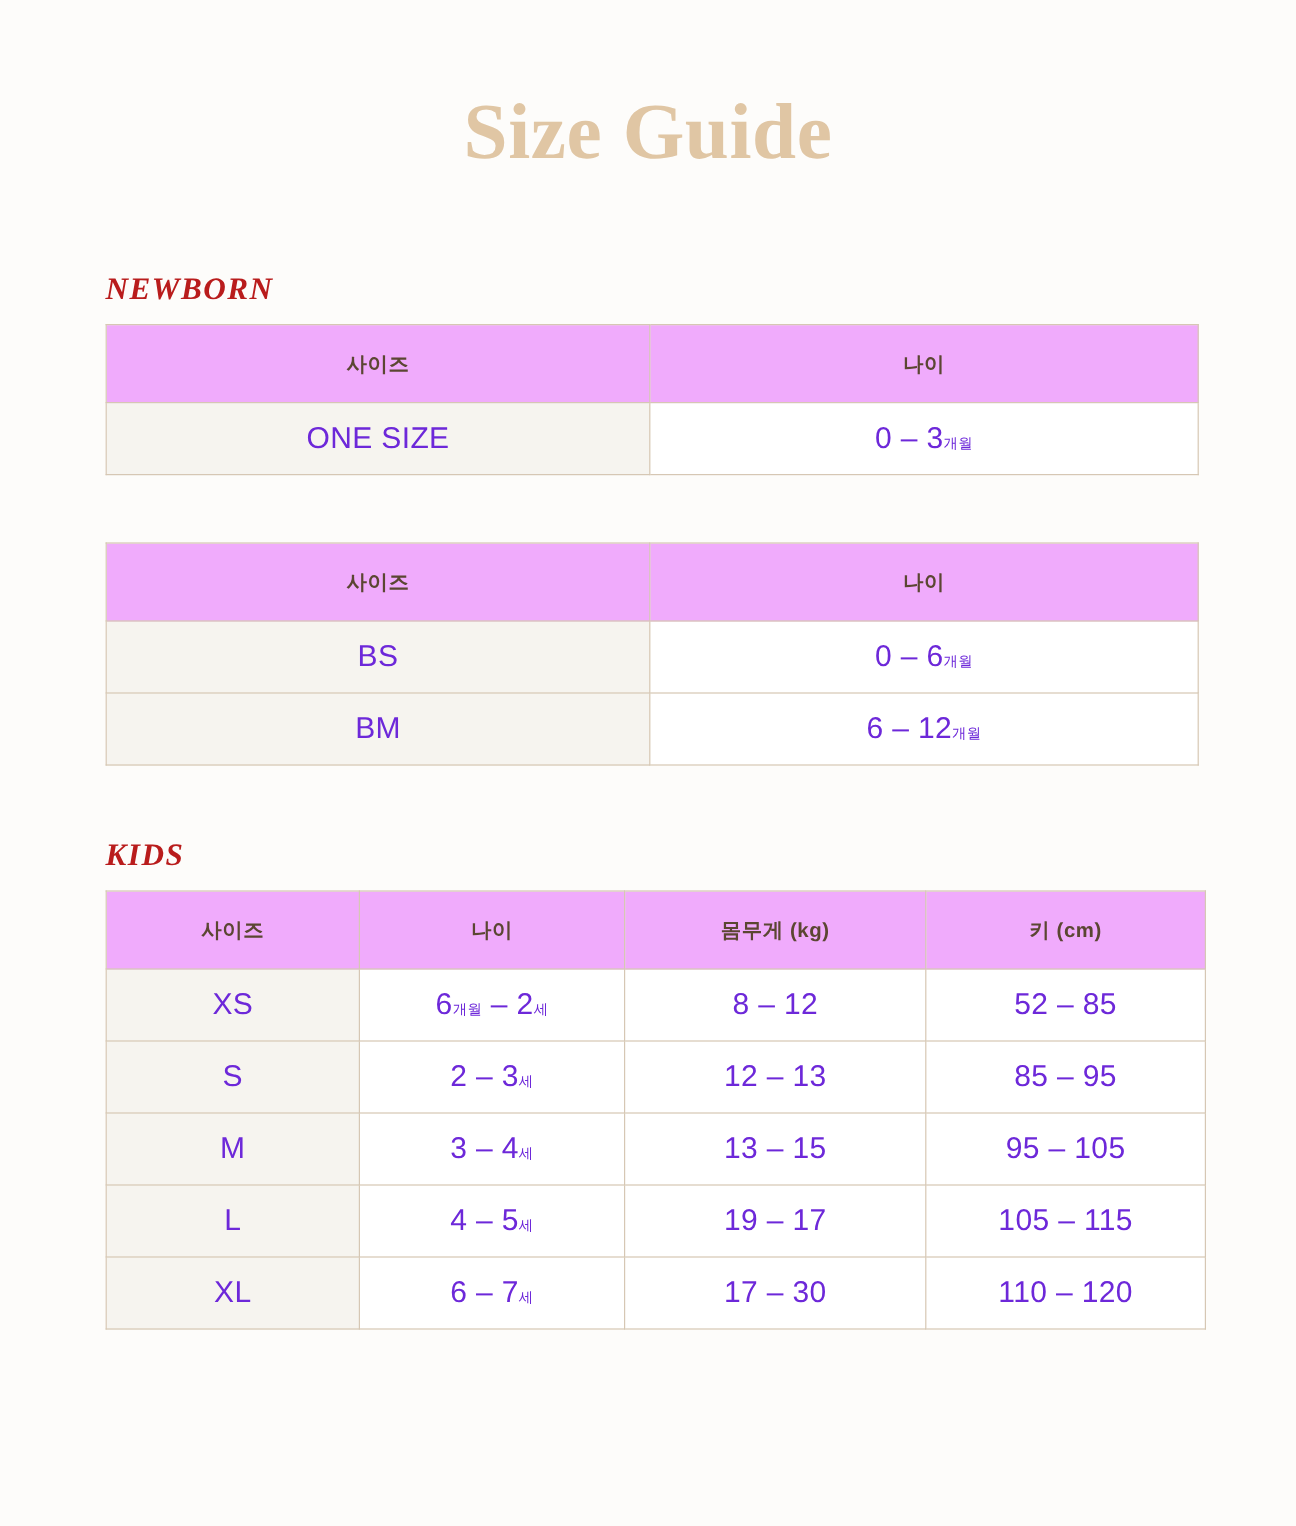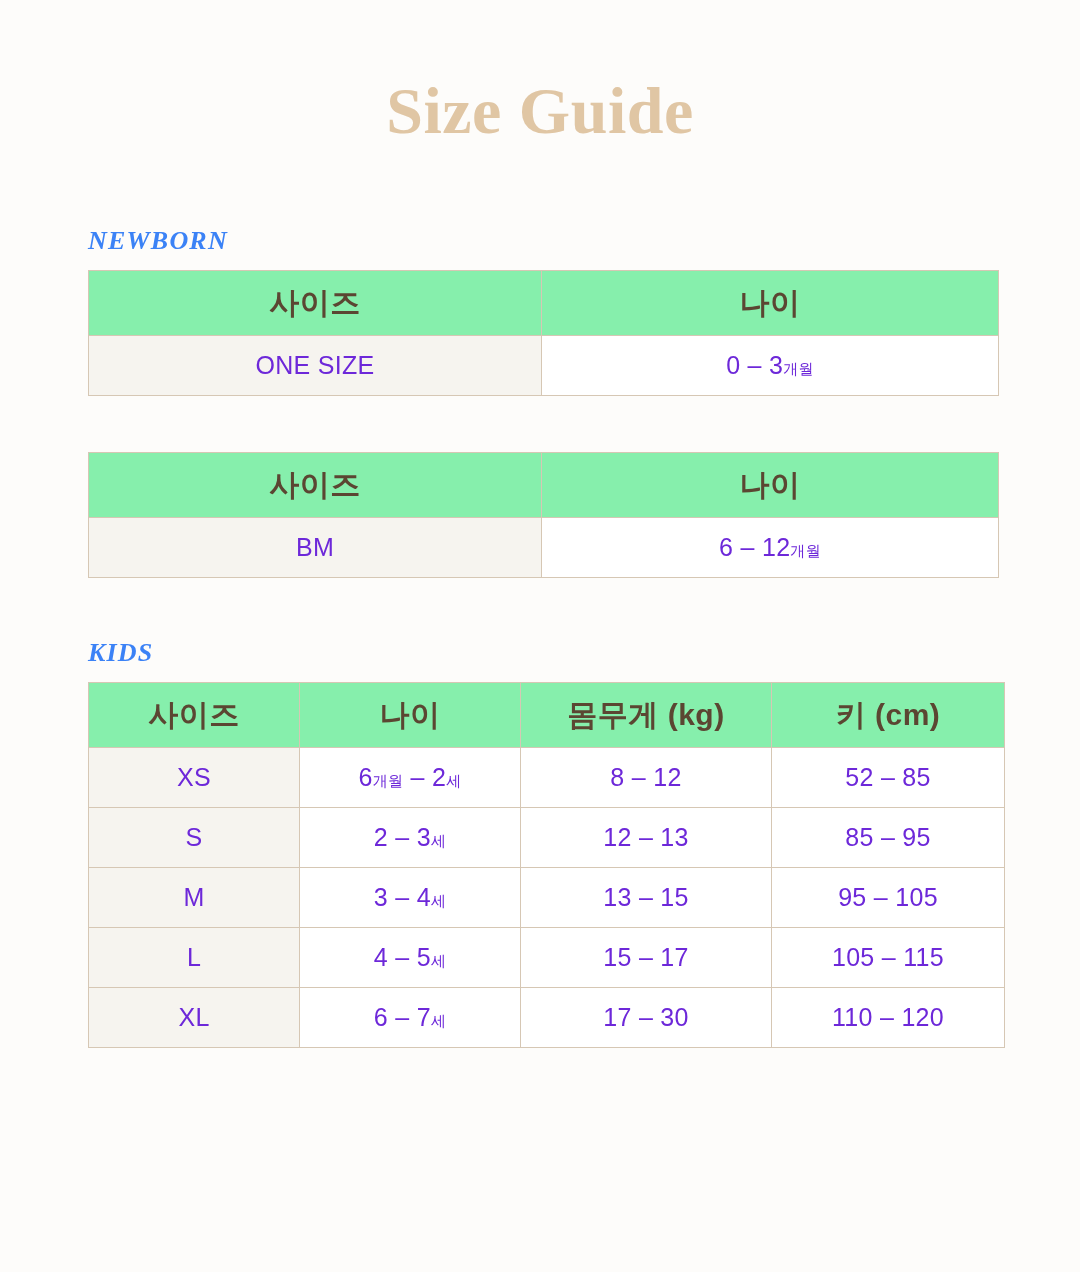--- a/index.html
+++ b/index.html
@@ -34,58 +34,58 @@
   .section {
     width: 904px;
     margin: 0 auto;
   }
   .section-label {
     font-family: "Liberation Serif", serif;
     font-style: italic;
     font-weight: bold;
     font-size: 26px;
     letter-spacing: 1.2px;
-    color: #3b82f6;
+    color: #b91c1c;
     margin: 0;
   }
   .sec-newborn { margin-top: 82px; }
   .sec-bebe { margin-top: 56px; }
   .sec-kids { margin-top: 60px; }
 
   table {
     width: 904px;
     border-collapse: collapse;
     margin-top: 14px;
     table-layout: fixed;
   }
   th, td {
     border: 1px solid #d6c7b4;
     text-align: center;
     font-weight: normal;
   }
   thead th {
-    background: #86efac;
+    background: #f0abfc;
     color: #5b4632;
-    font-size: 30px;
+    font-size: 17px;
     font-weight: bold;
     height: 62px;
     letter-spacing: 0.5px;
   }
   tbody td {
     height: 57px;
     font-size: 25px;
     color: #6d28d9;
     background: #ffffff;
     letter-spacing: 0.3px;
   }
   tbody td.size-cell {
     background: #f6f4ef;
   }
   .unit {
-    font-size: 15px;
+    font-size: 12px;
   }
 </style>
 </head>
 <body>
 
 <div class="page">
 
   <h1 class="title">Size Guide</h1>
 
   <div class="section sec-newborn">
@@ -108,20 +108,24 @@
 
   <div class="section sec-bebe">
     <table>
       <thead>
         <tr>
           <th style="width:450px">사이즈</th>
           <th style="width:454px">나이</th>
         </tr>
       </thead>
       <tbody>
+        <tr>
+          <td class="size-cell">BS</td>
+          <td><span>0 – 6</span><span class="unit">개월</span></td>
+        </tr>
         <tr>
           <td class="size-cell">BM</td>
           <td><span>6 – 12</span><span class="unit">개월</span></td>
         </tr>
       </tbody>
     </table>
   </div>
 
   <div class="section sec-kids">
     <p class="section-label">KIDS</p>
@@ -149,21 +153,21 @@
         </tr>
         <tr>
           <td class="size-cell">M</td>
           <td><span>3 – 4</span><span class="unit">세</span></td>
           <td>13 – 15</td>
           <td>95 – 105</td>
         </tr>
         <tr>
           <td class="size-cell">L</td>
           <td><span>4 – 5</span><span class="unit">세</span></td>
-          <td>15 – 17</td>
+          <td>19 – 17</td>
           <td>105 – 115</td>
         </tr>
         <tr>
           <td class="size-cell">XL</td>
           <td><span>6 – 7</span><span class="unit">세</span></td>
           <td>17 – 30</td>
           <td>110 – 120</td>
         </tr>
       </tbody>
     </table>

